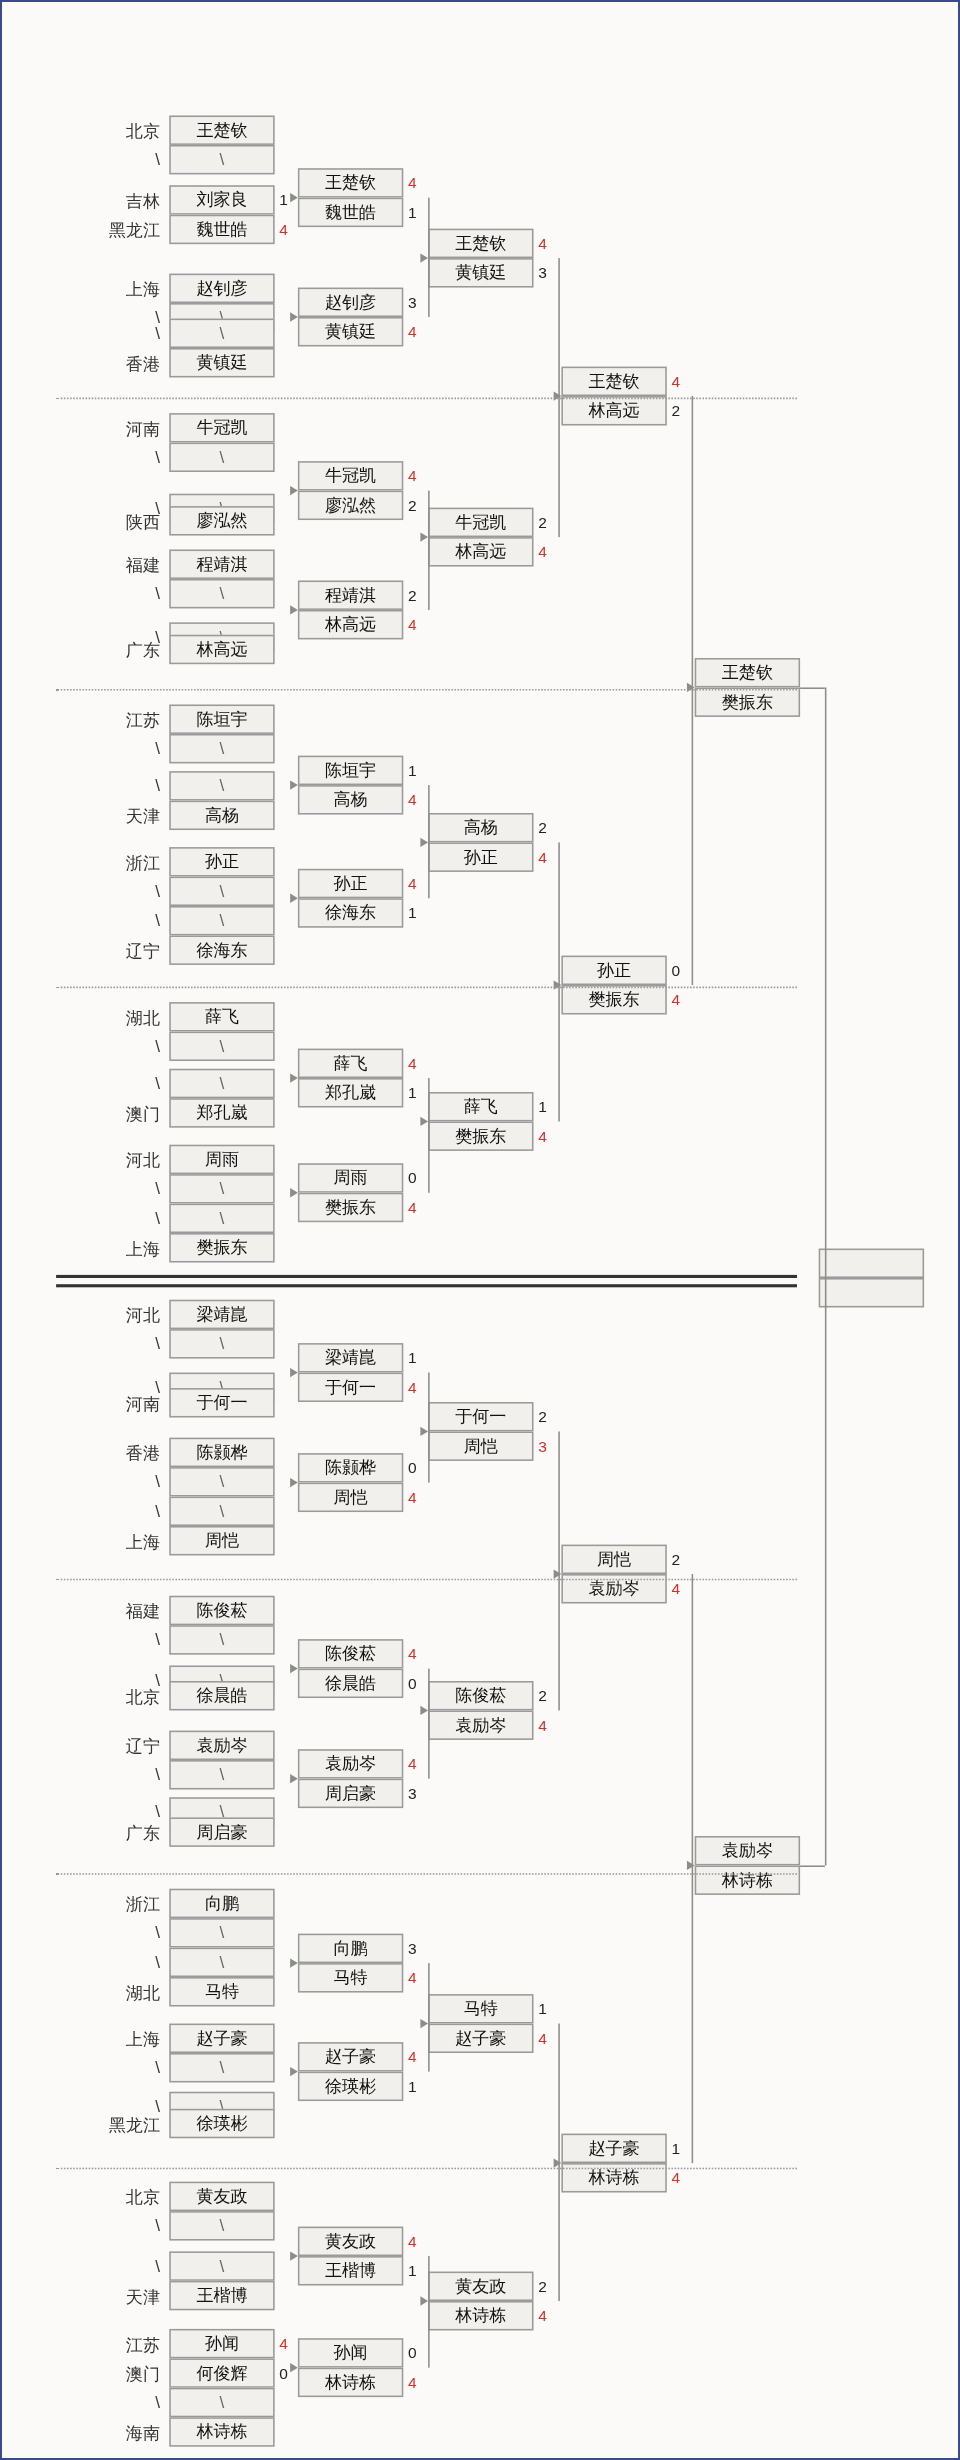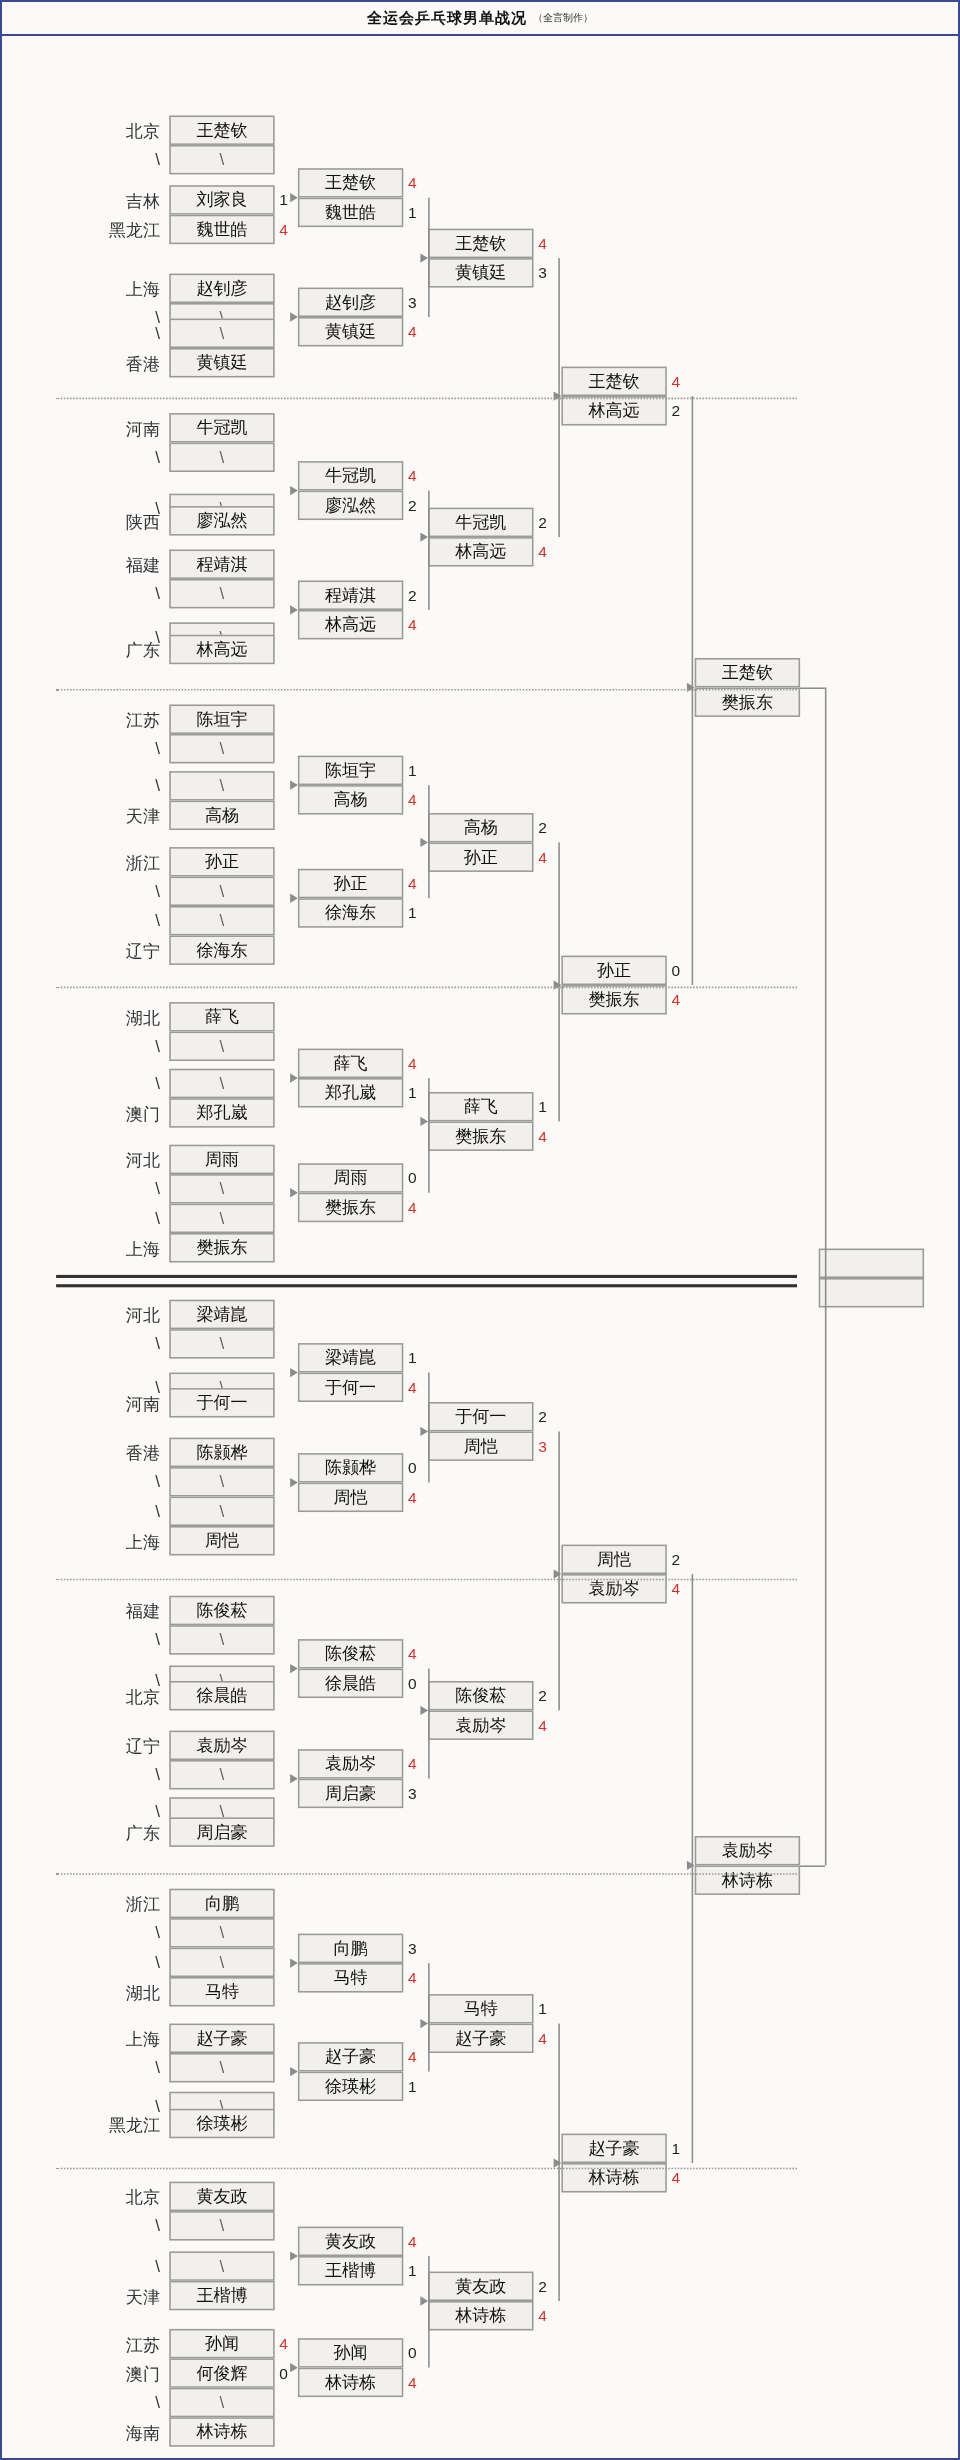--- a/index.html
+++ b/index.html
@@ -53,24 +53,20 @@
   }
   .sep-solid{
     position:absolute;height:0;border-top:2px solid #333;
   }
 </style>
 </head>
 <body>
 
 <div id="page">
 
-  <div id="title-bar">
-    <span class="t-main">全运会乒乓球男单战况</span>
-    <span class="t-sub">（全言制作）</span>
-  </div>
 
   <div id="canvas" style="position: absolute; left: 20px; top: 36px; width: 600px; height: 1580px; transform-origin: left top; transform: scale(1.55);">
       <div class="reg" style="left: 29px; top: 53px;">北京</div>
       <div class="box" style="left: 95px; top: 50px; width: 68px;">王楚钦</div>
       <div class="reg" style="left: 29px; top: 72px;">\</div>
       <div class="box empty" style="left: 95px; top: 69px; width: 68px;">\</div>
       <div class="reg" style="left: 29px; top: 98px;">吉林</div>
       <div class="box" style="left: 95px; top: 95px; width: 68px;">刘家良</div>
       <div class="score s-lose" style="left: 166px; top: 99px;">1</div>
       <div class="reg" style="left: 29px; top: 117px;">黑龙江</div>

